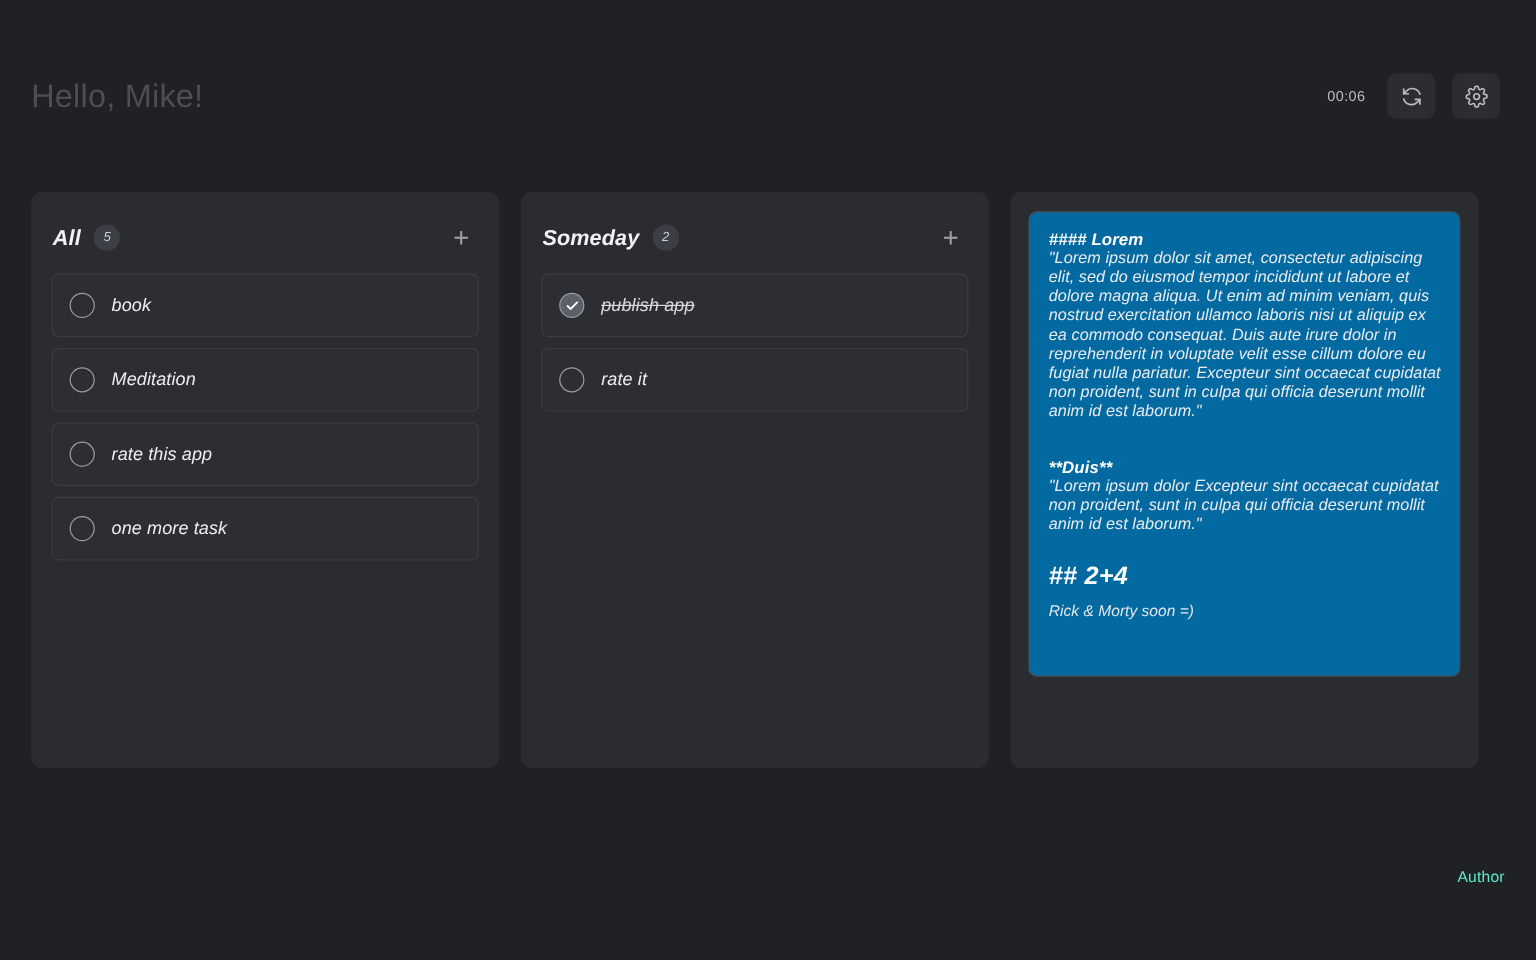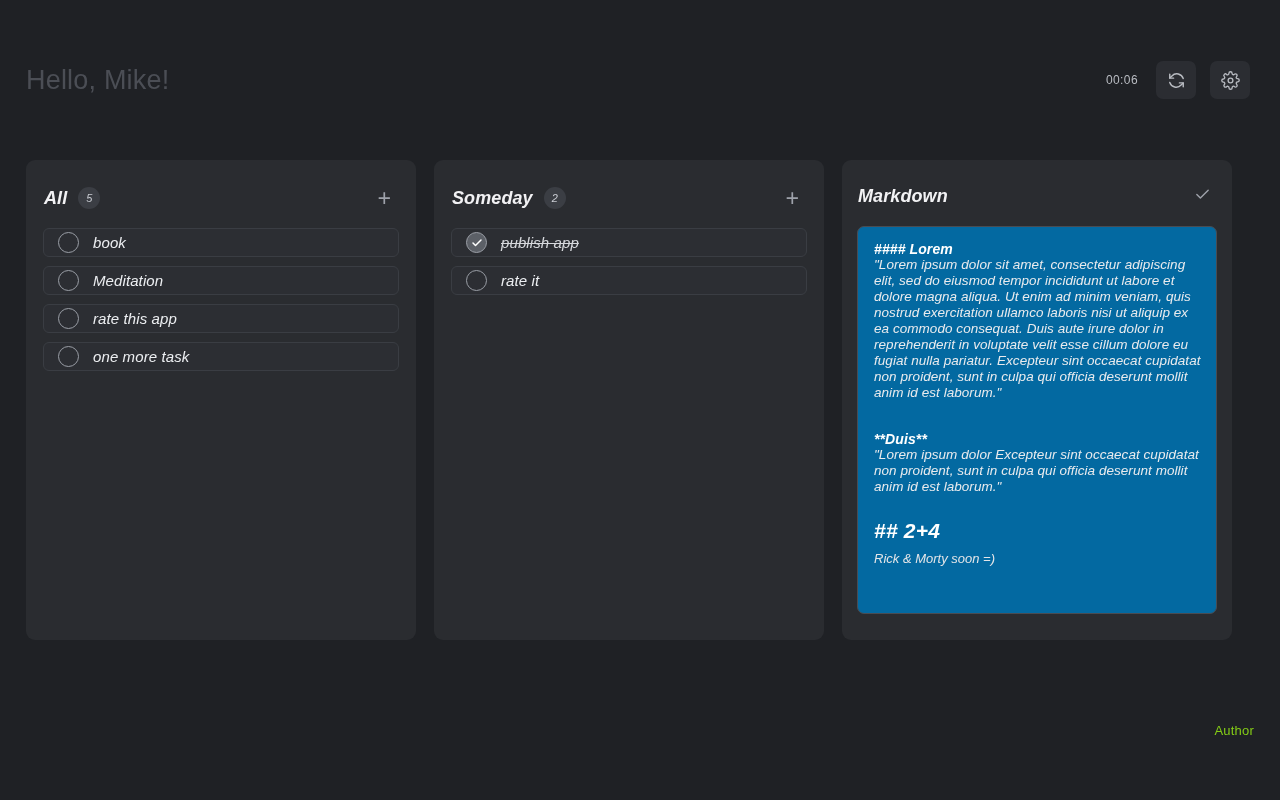--- a/index.html
+++ b/index.html
@@ -145,21 +145,21 @@
     cursor: pointer;
     color: #9ea2aa;
   }
 
   
   .tasks { display: flex; flex-direction: column; gap: 9px; }
 
   .task {
     display: flex;
     align-items: center;
-    height: 29px;
+    height: 53px;
     border: 1px solid #3a3d43;
     border-radius: 6px;
     background: #2c2e33;
     padding: 0 14px;
     cursor: pointer;
     text-align: right;
   }
 
   .checkbox {
     width: 21px;
@@ -226,21 +226,21 @@
     color: #e3e5e8;
     margin-top: 8px;
   }
 
   
   .footer {
     position: absolute;
     right: 26px;
     bottom: 62px;
     font-size: 13px;
-    color: #84cc16;
+    color: #5eead4;
     letter-spacing: 0.2px;
     cursor: pointer;
   }
 </style>
 </head>
 <body>
 
 <div class="app">
 
   <div class="header">
@@ -336,31 +336,20 @@
           <span class="checkbox">
             
           </span>
           <span class="task-label">rate it</span>
         </div>
 
       </div>
     </div>
 
     <div class="column markdown-col">
-      <div class="col-head">
-        <span class="col-title">Markdown</span>
-        <span class="spacer"></span>
-        <span class="check-head-btn">
-          <span>
-            <svg width="17" height="17" viewBox="0 0 24 24" fill="none" stroke="#9ea2aa" stroke-width="2" stroke-linecap="round" stroke-linejoin="round">
-                <polyline points="20,6 9,17 4,12"></polyline>
-              </svg>
-          </span>
-        </span>
-      </div>
 
       <div class="md-box">
         <div class="md-h4">#### Lorem</div>
         <div class="md-p">"Lorem ipsum dolor sit amet, consectetur adipiscing elit, sed do eiusmod tempor incididunt ut labore et dolore magna aliqua. Ut enim ad minim veniam, quis nostrud exercitation ullamco laboris nisi ut aliquip ex ea commodo consequat. Duis aute irure dolor in reprehenderit in voluptate velit esse cillum dolore eu fugiat nulla pariatur. Excepteur sint occaecat cupidatat non proident, sunt in culpa qui officia deserunt mollit anim id est laborum."</div>
         <div class="md-gap"></div>
         <div class="md-h4">**Duis**</div>
         <div class="md-p">"Lorem ipsum dolor Excepteur sint occaecat cupidatat non proident, sunt in culpa qui officia deserunt mollit anim id est laborum."</div>
         <div class="md-gap-sm"></div>
         <div class="md-h2">## 2+4</div>
         <div class="md-small">Rick &amp; Morty soon =)</div>

